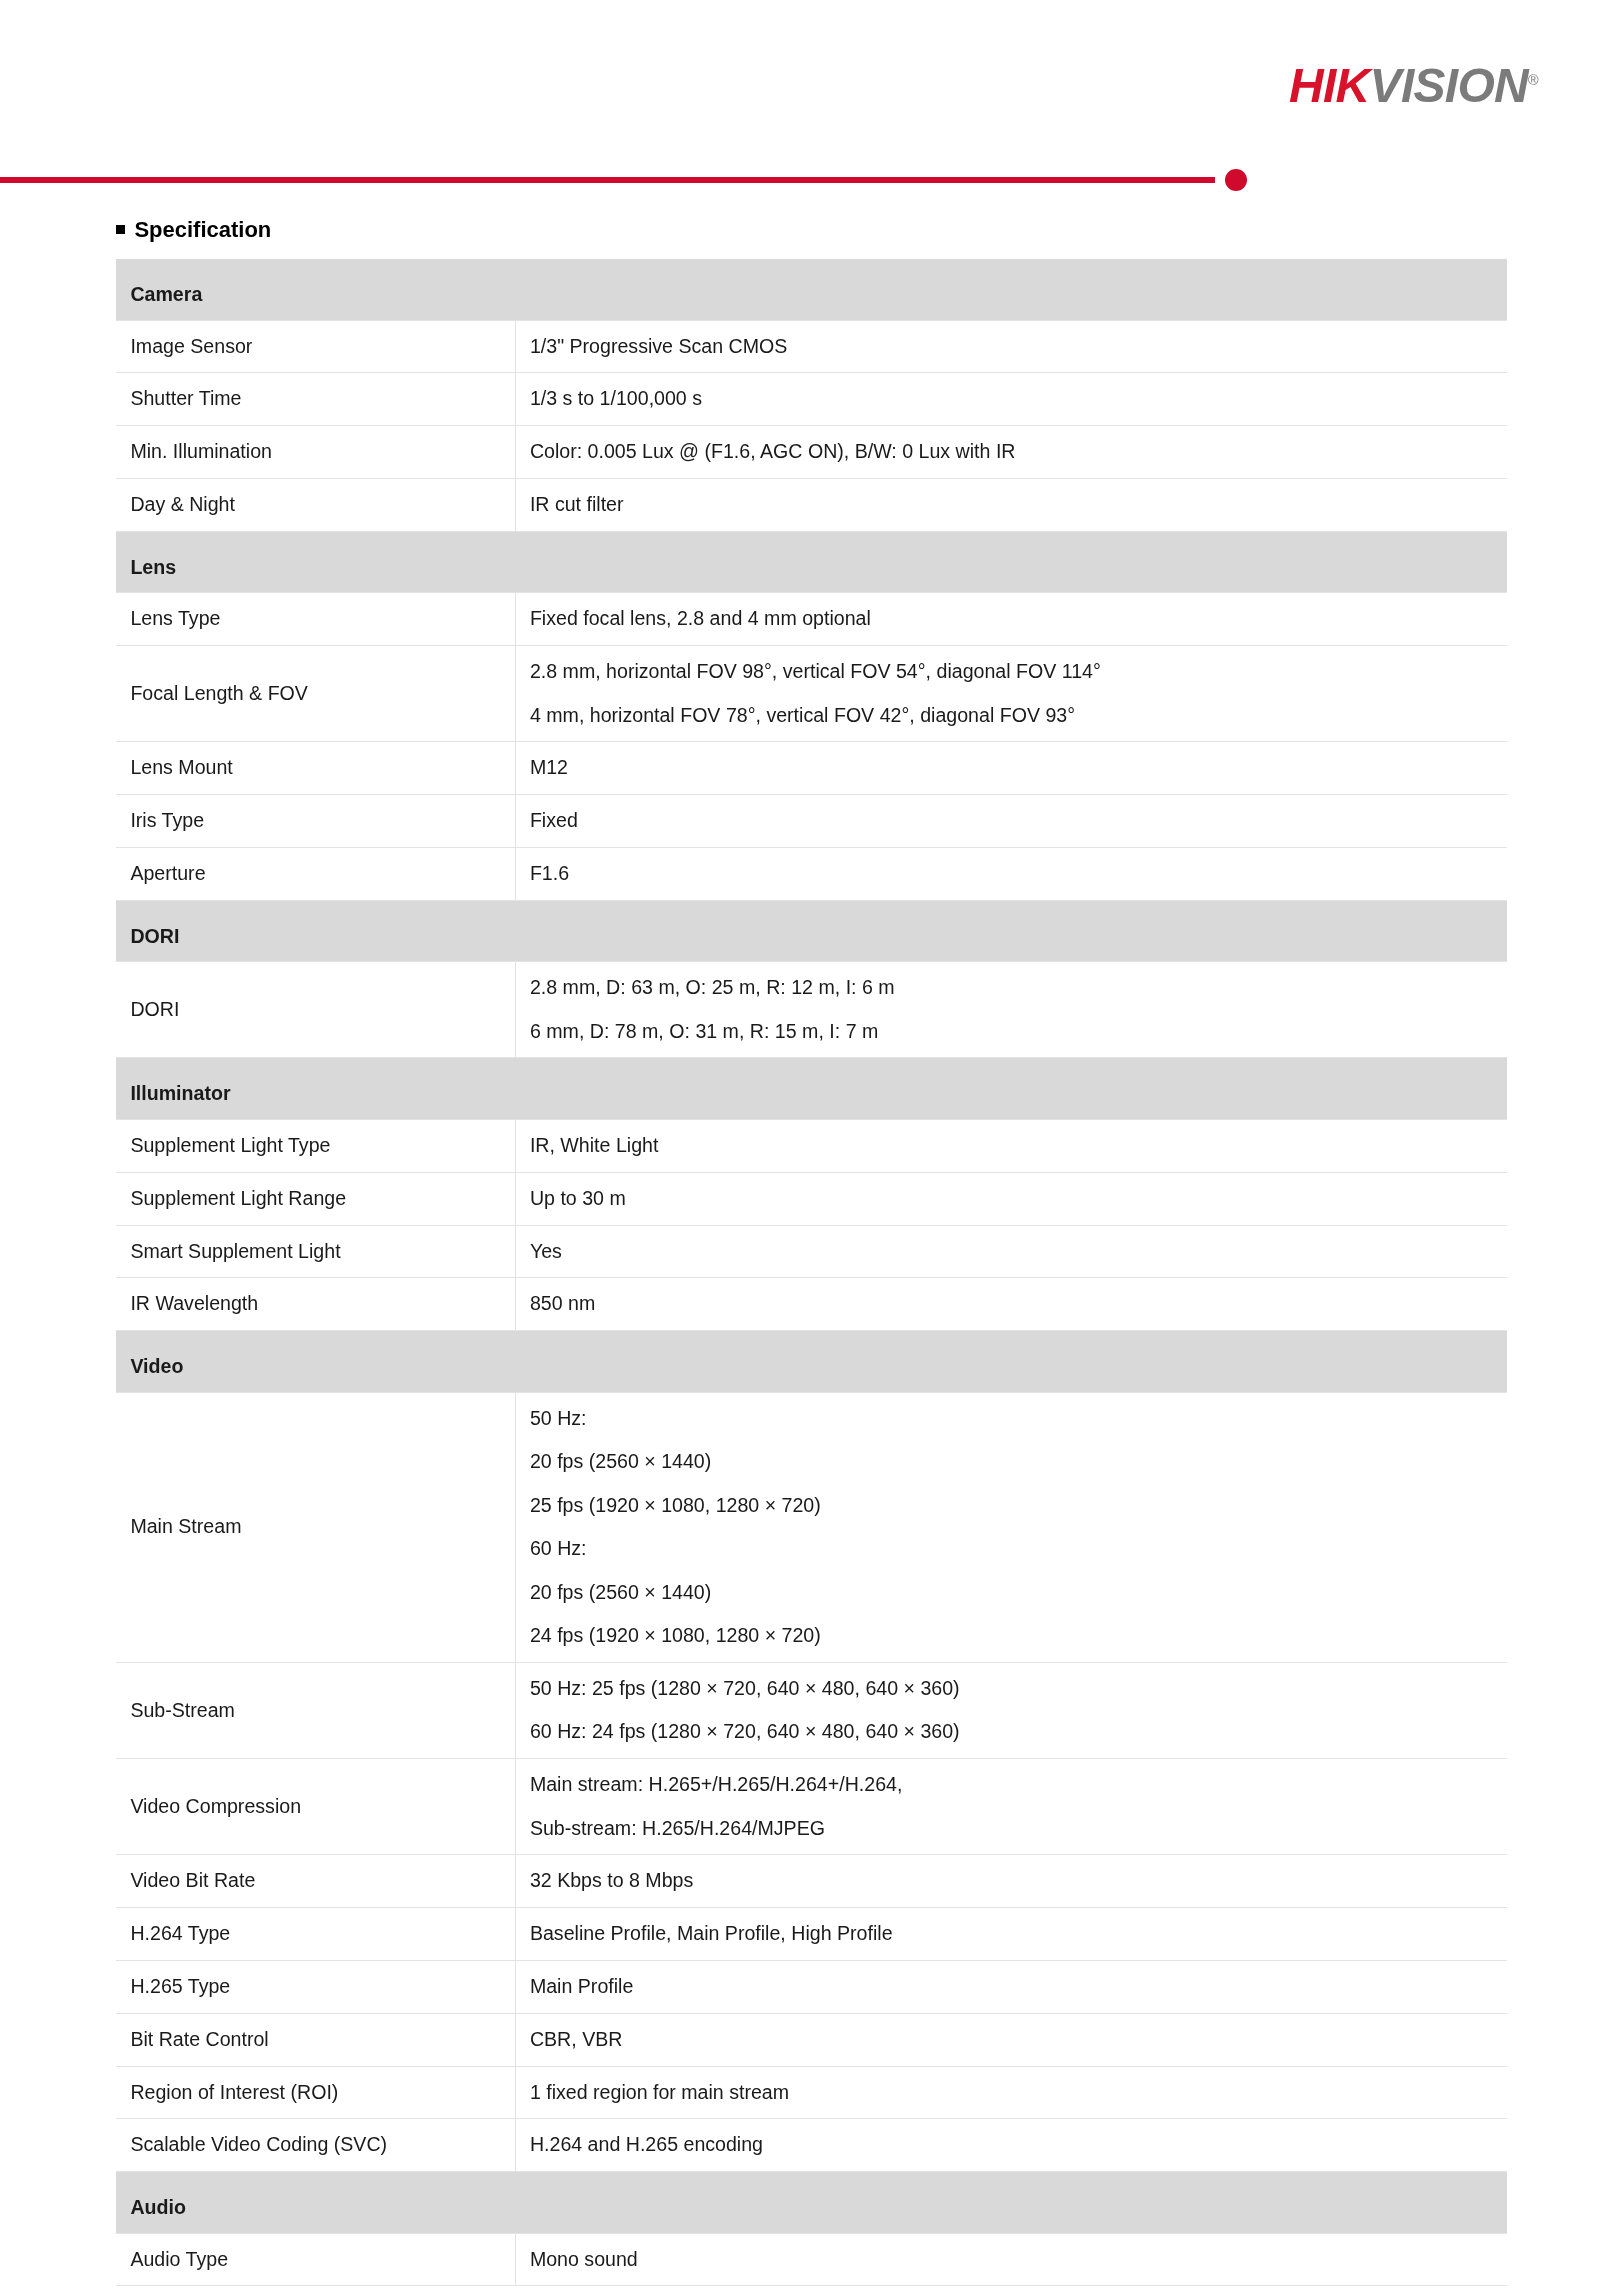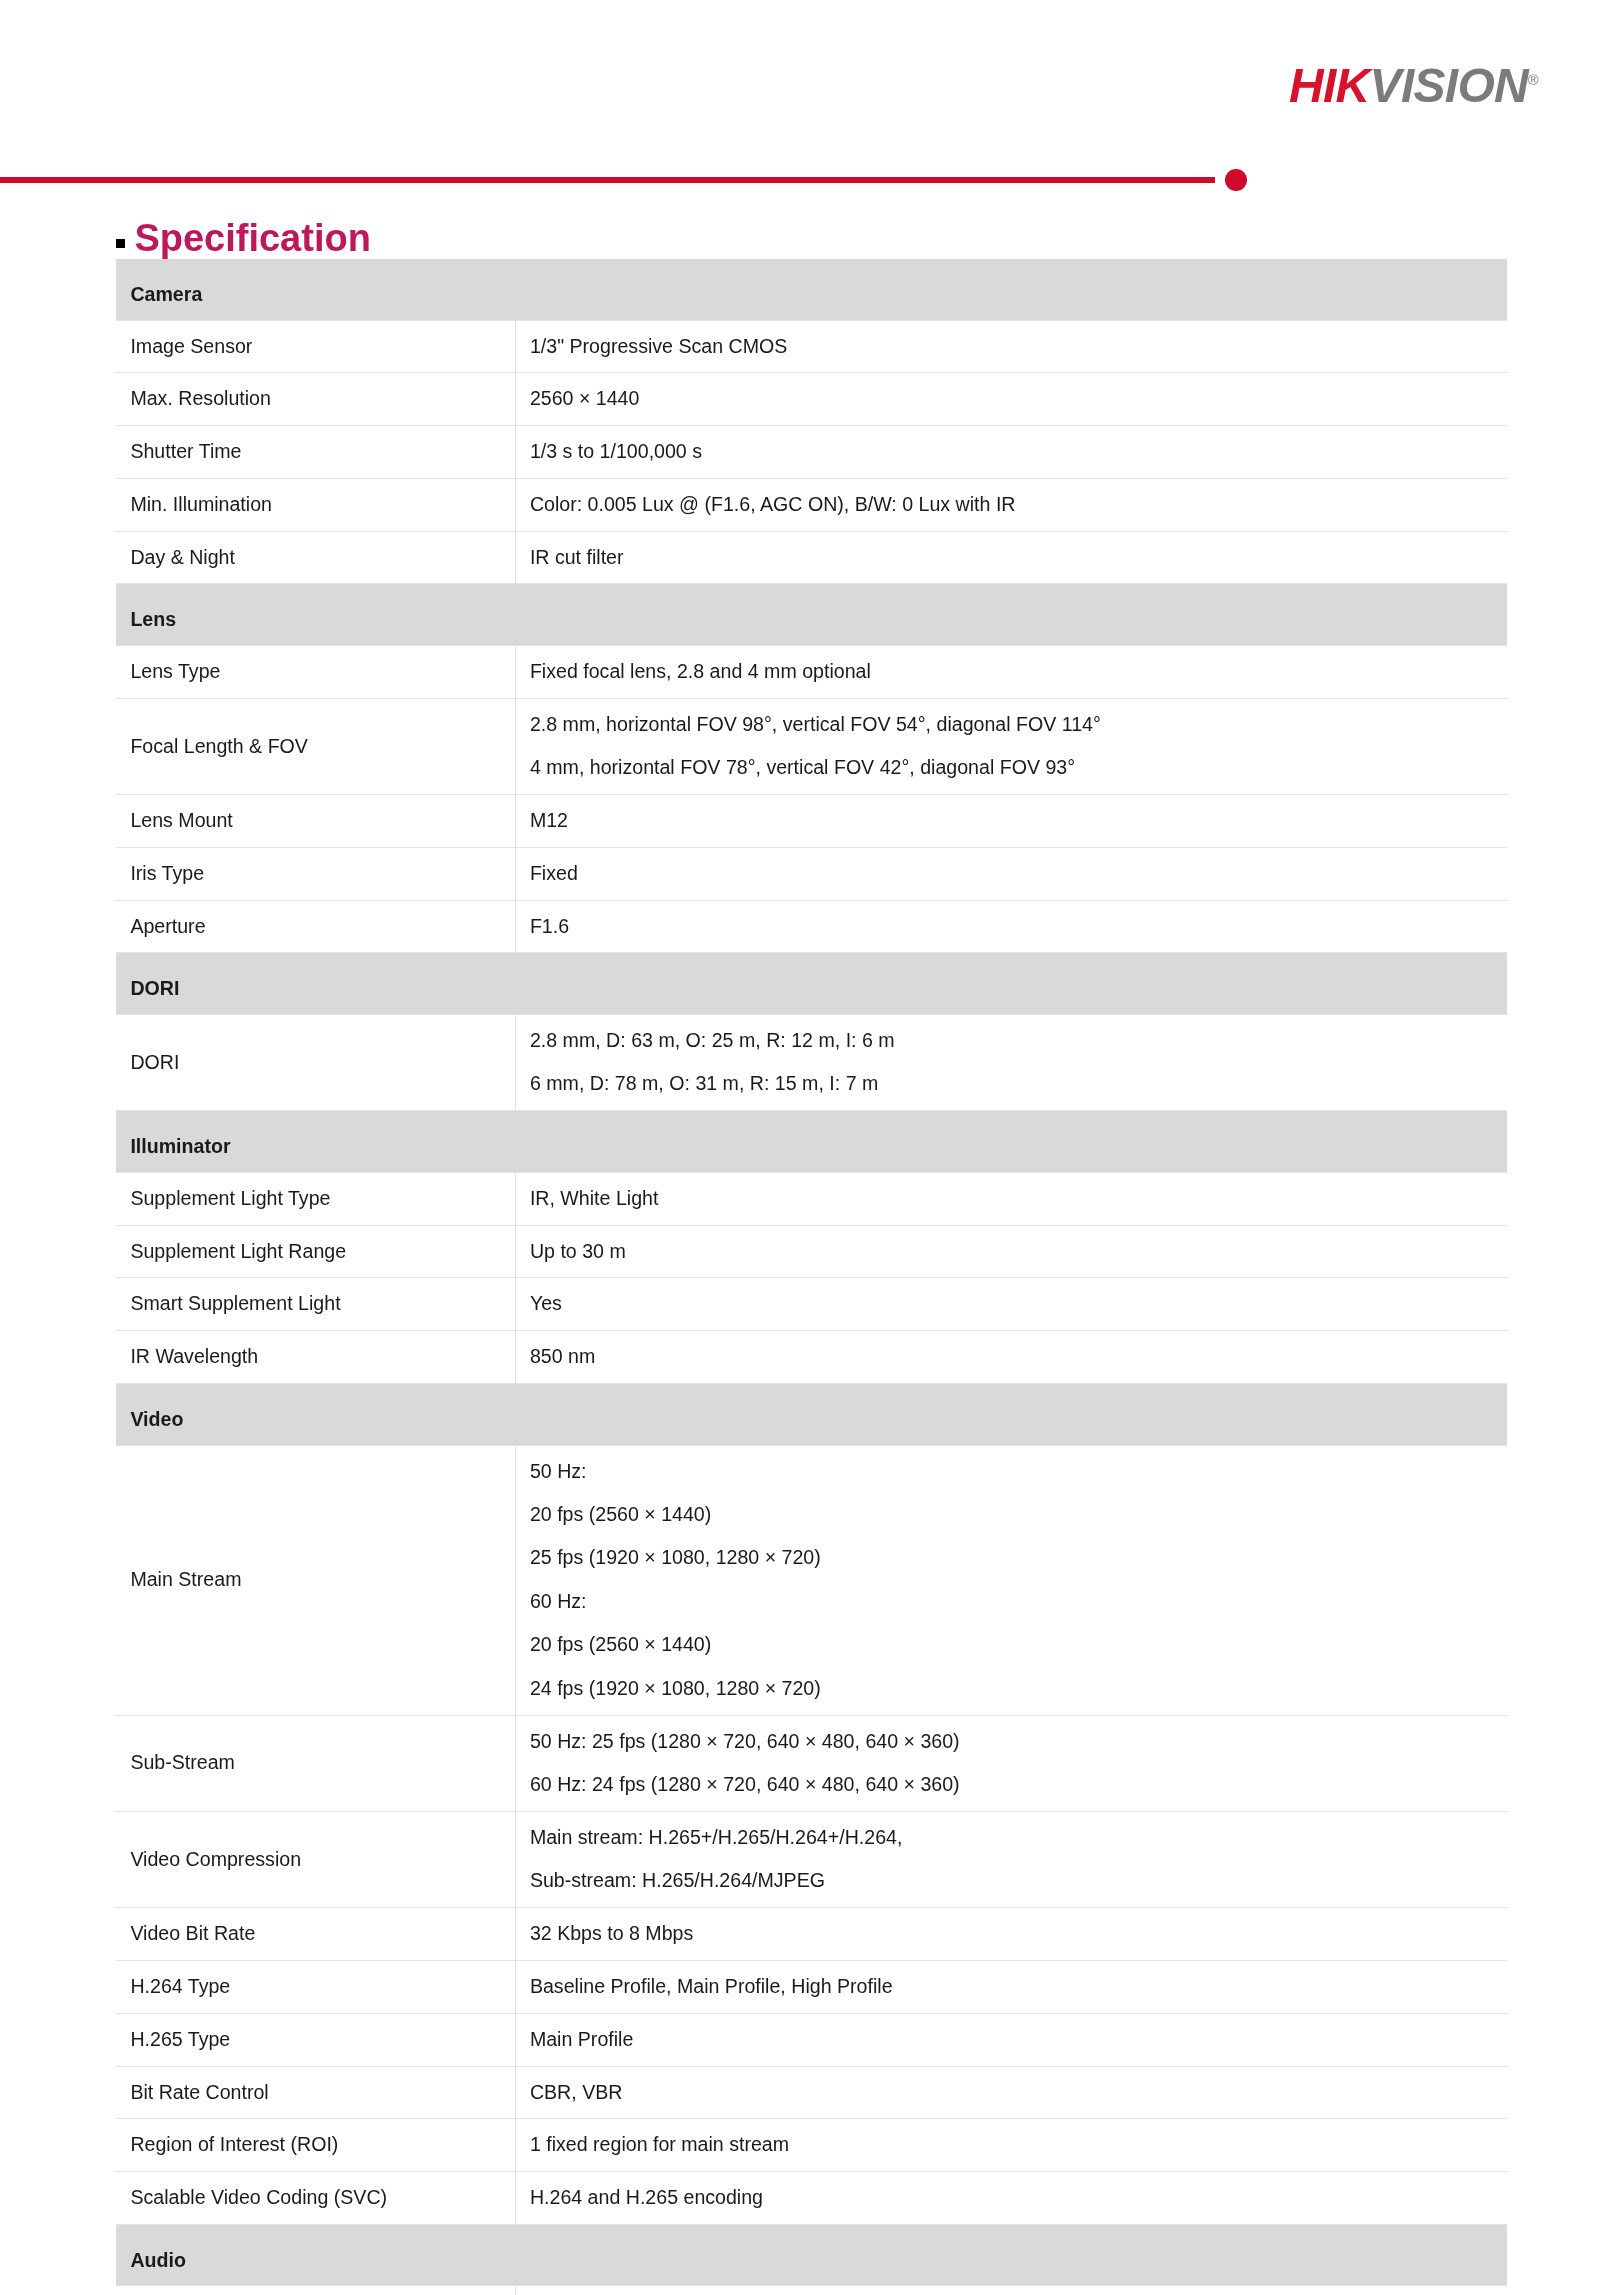--- a/index.html
+++ b/index.html
@@ -57,23 +57,23 @@
     height: 22px;
     border-radius: 50%;
     background: #cf0a2c;
   }
 
   
   .spec-title {
     position: absolute;
     left: 116px;
     top: 218px;
-    font-size: 38px;
+    font-size: 22px;
     font-weight: bold;
-    color: #be185d;
+    color: #000000;
     white-space: nowrap;
     line-height: 1.1;
   }
   .spec-title .bullet {
     display: inline-block;
     width: 9.2px;
     height: 9.2px;
     background: #000000;
     vertical-align: 3.3px;
     margin-right: 9.2px;
@@ -142,24 +142,20 @@
       </colgroup>
     <tbody>
         <tr class="section-row">
           <td colspan="2">Camera</td>
         </tr>
         <tr class="data-row">
           <td class="label">Image Sensor</td>
           <td class="value">1/3" Progressive Scan CMOS</td>
         </tr>
         <tr class="data-row">
-          <td class="label">Max. Resolution</td>
-          <td class="value">2560 × 1440</td>
-        </tr>
-        <tr class="data-row">
           <td class="label">Shutter Time</td>
           <td class="value">1/3 s to 1/100,000 s</td>
         </tr>
         <tr class="data-row">
           <td class="label">Min. Illumination</td>
           <td class="value">Color: 0.005 Lux @ (F1.6, AGC ON), B/W: 0 Lux with IR</td>
         </tr>
         <tr class="data-row">
           <td class="label">Day &amp; Night</td>
           <td class="value">IR cut filter</td>

